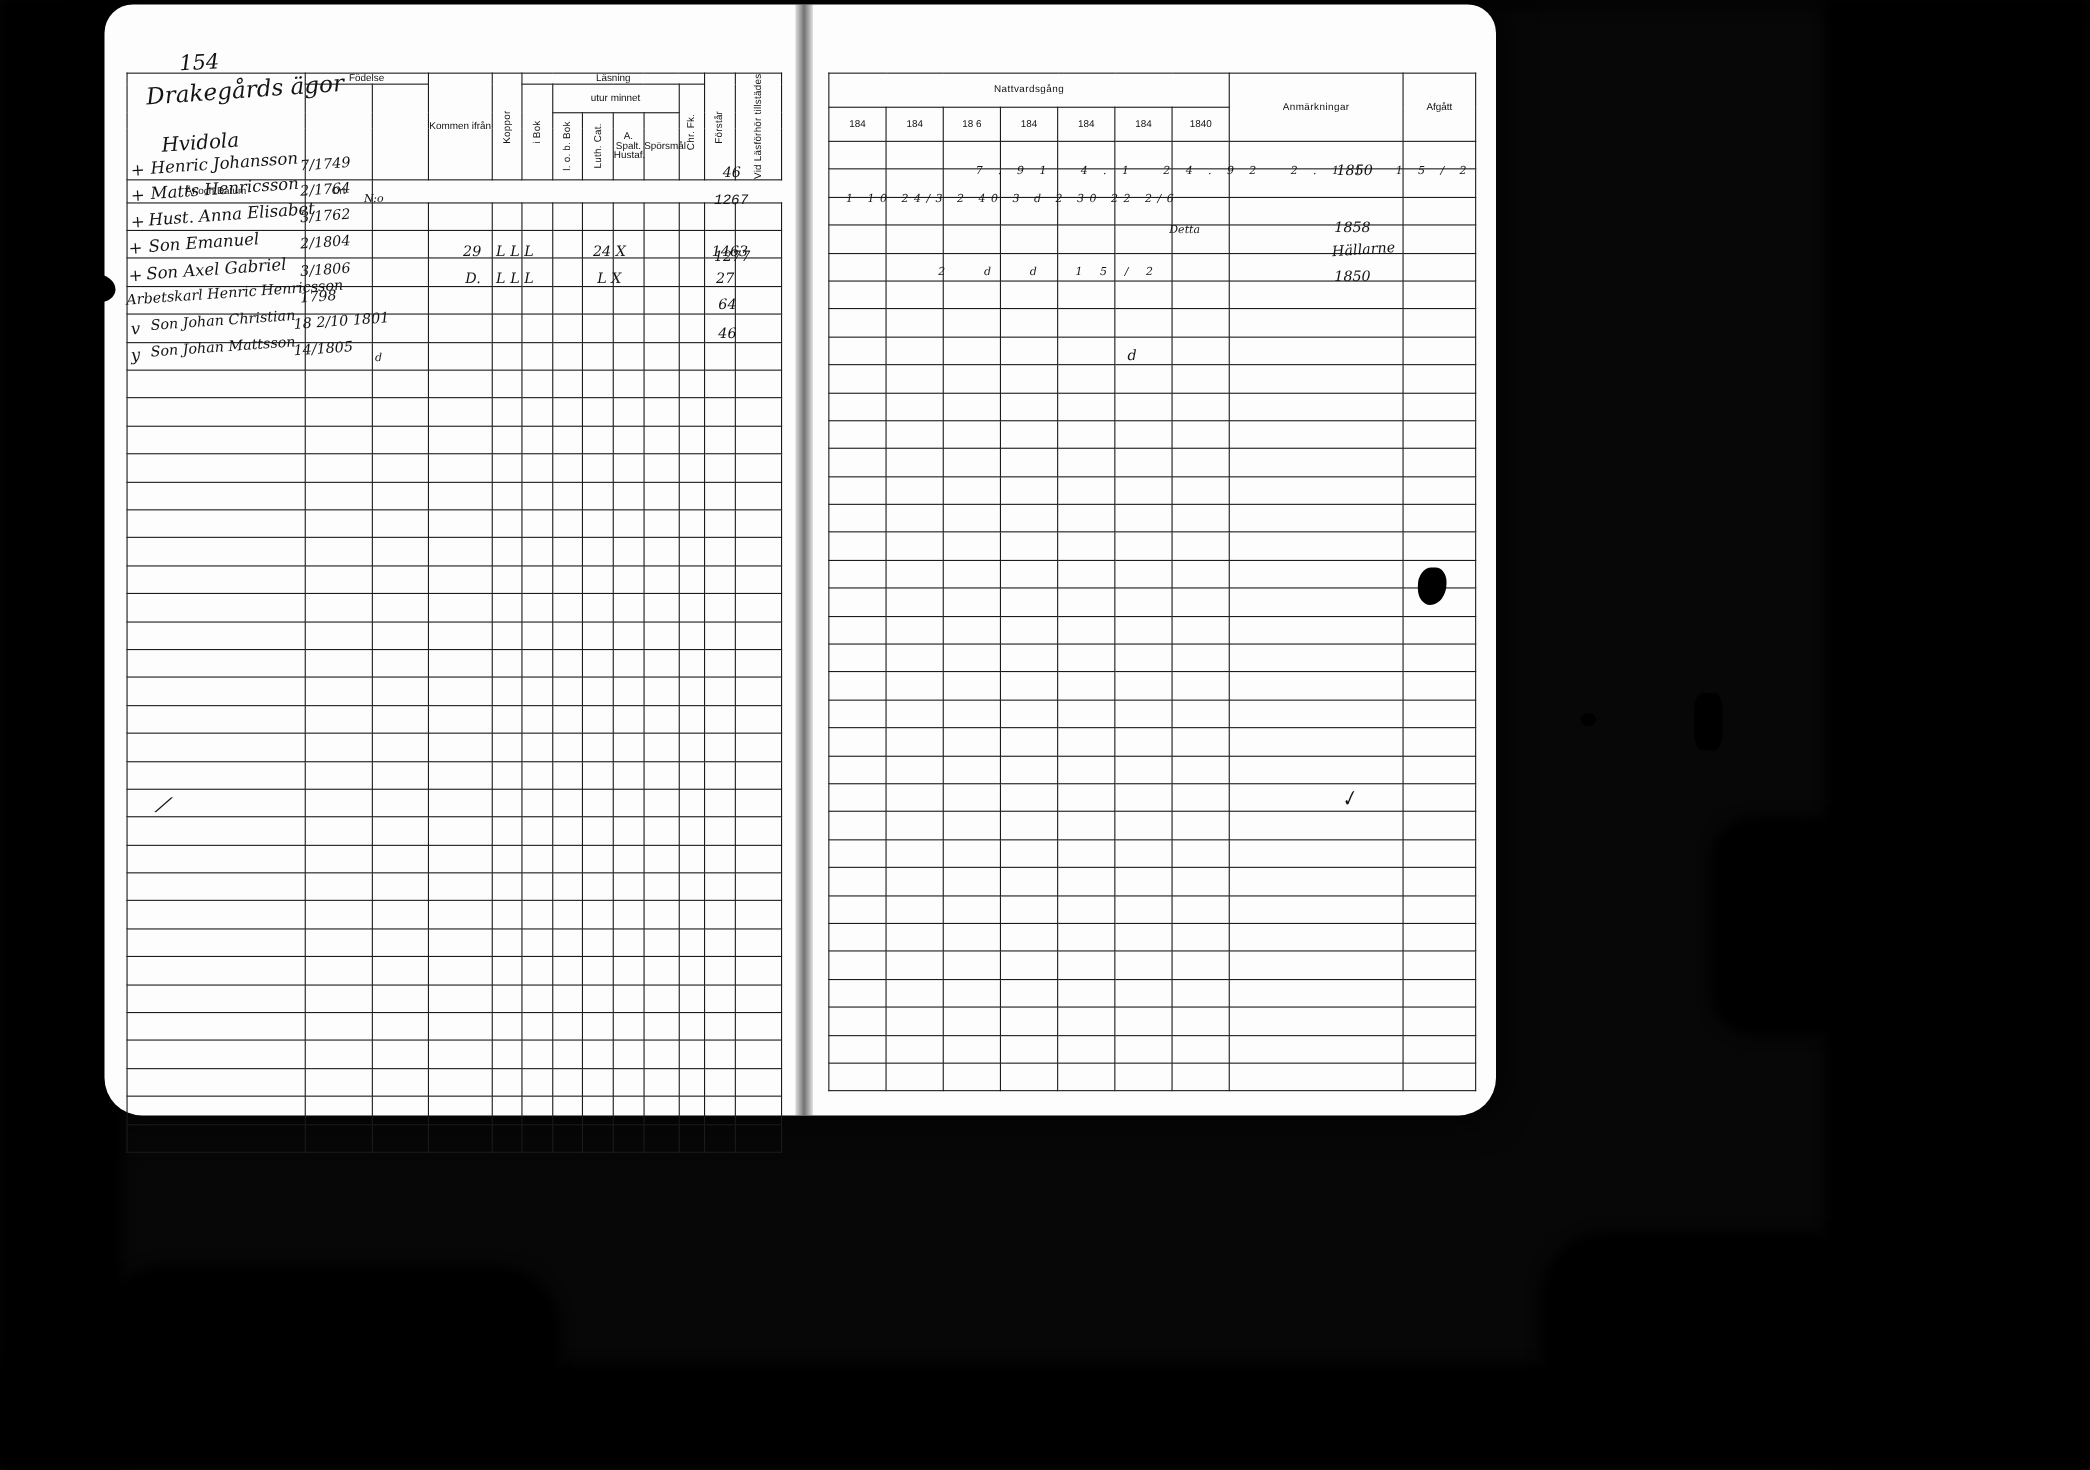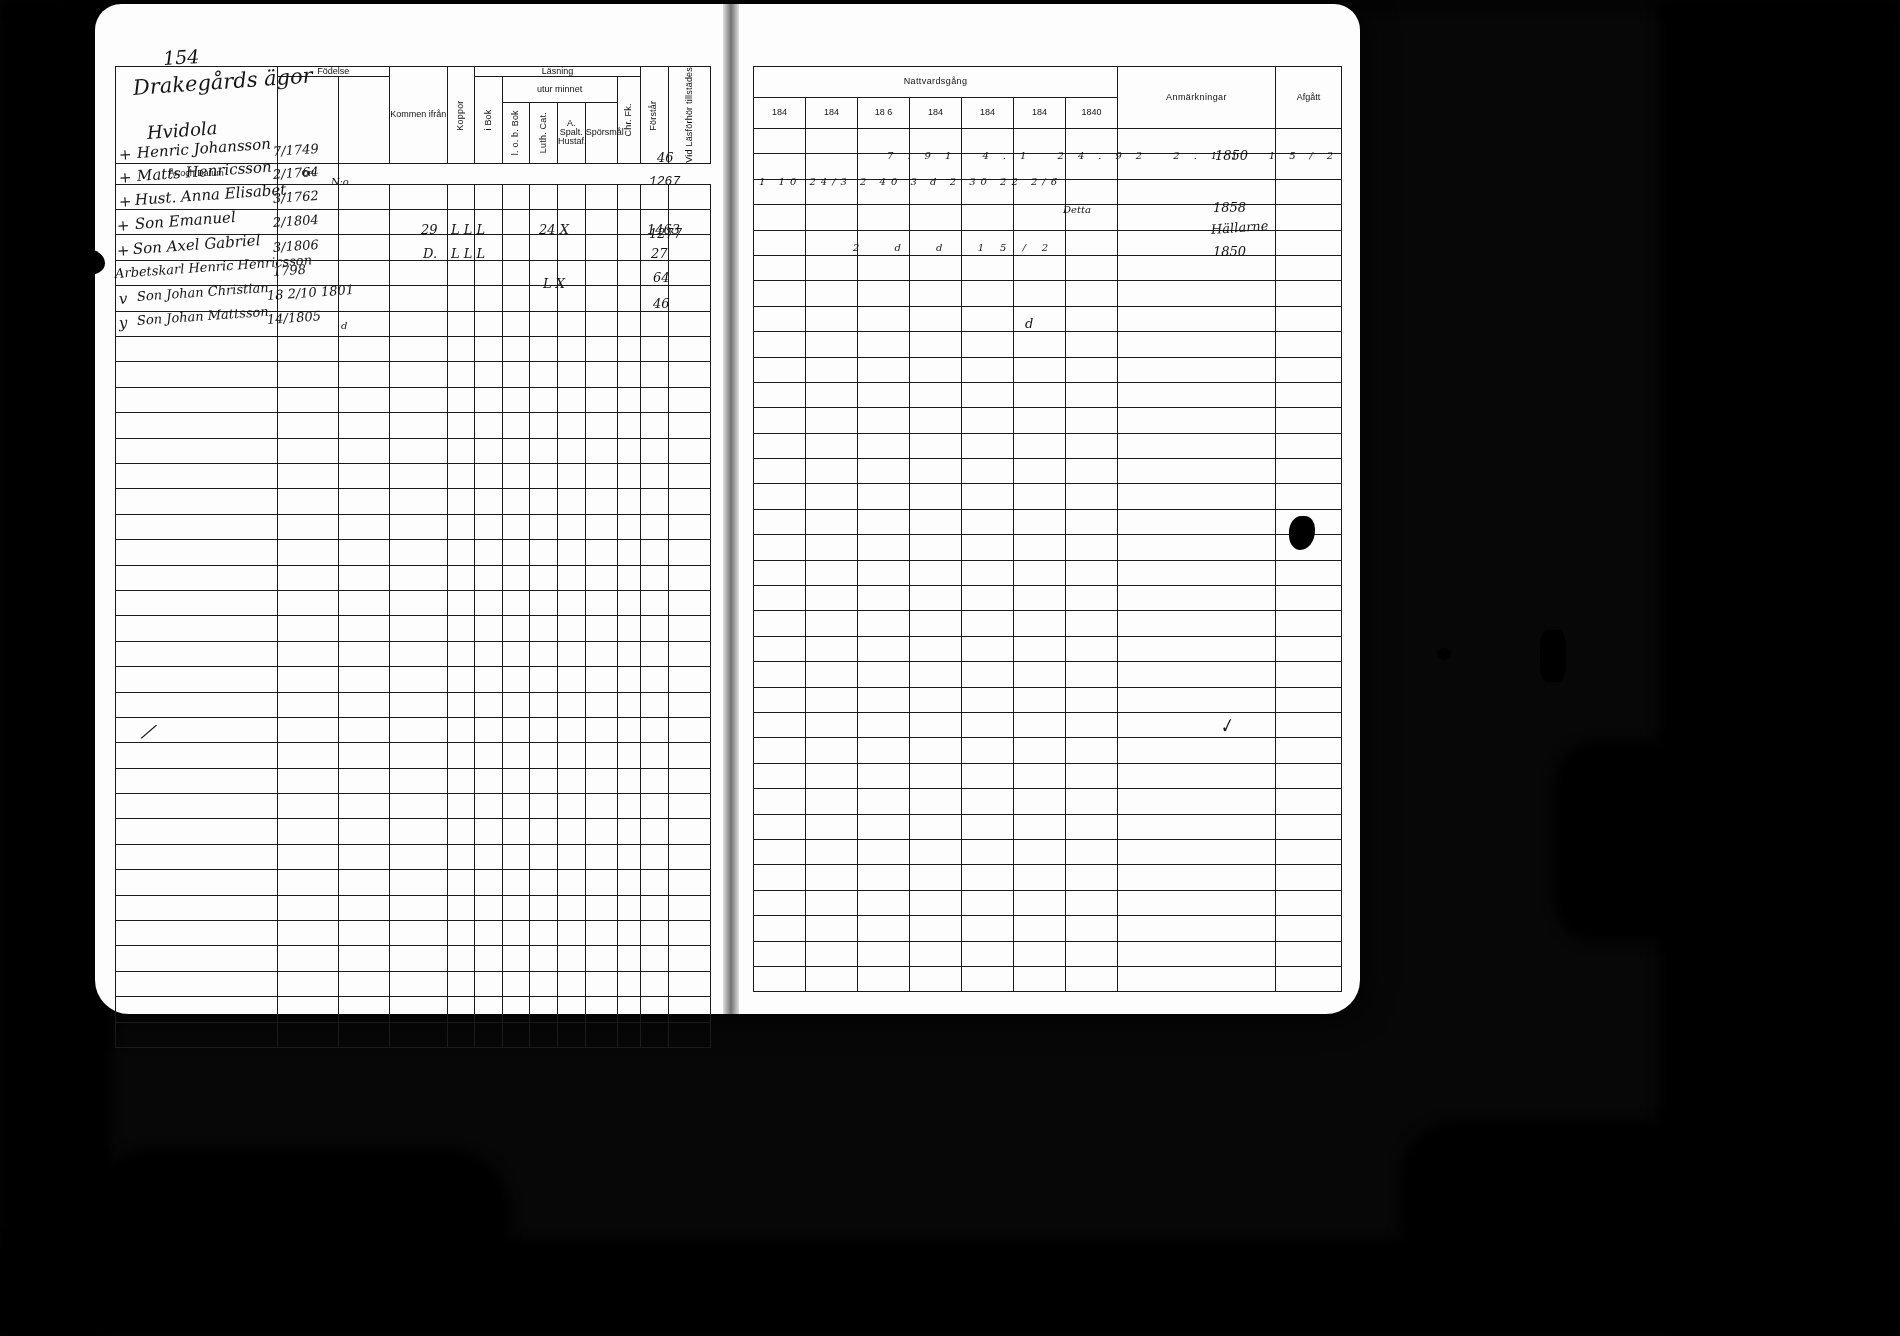--- a/index.html
+++ b/index.html
@@ -728,21 +728,21 @@
       <div class="hw s" style="left:326px; top:218px;">29</div>
       <div class="hw s" style="left:356px; top:218px;">L L L</div>
       <div class="hw s" style="left:444px; top:218px;">24 X</div>
       <div class="hw s" style="left:552px; top:218px;">1463</div>
 
       <div class="hw m rot" style="left:22px; top:238px;">+</div>
       <div class="hw m rot" style="left:38px; top:236px;">Son Axel Gabriel</div>
       <div class="hw s rot" style="left:178px; top:236px;">3/1806</div>
       <div class="hw s" style="left:328px; top:242px;">D.</div>
       <div class="hw s" style="left:356px; top:242px;">L L L</div>
-      <div class="hw s" style="left:448px; top:242px;margin-top:30px;">L X</div>
+      <div class="hw s" style="left:448px; top:242px;">L X</div>
       <div class="hw s" style="left:556px; top:242px;">27</div>
 
       <div class="hw s rot" style="left:20px; top:262px;">Arbetskarl Henric Henricsson</div>
       <div class="hw s rot" style="left:178px; top:260px;">1798</div>
       <div class="hw s" style="left:558px; top:266px;">64</div>
 
       <div class="hw m rot" style="left:24px; top:286px;">v</div>
       <div class="hw s rot" style="left:42px; top:285px;">Son Johan Christian</div>
       <div class="hw s rot" style="left:172px; top:284px;">18 2/10 1801</div>
       <div class="hw s" style="left:558px; top:292px;">46</div>
@@ -1161,21 +1161,21 @@
               <td></td>
               <td></td>
               <td></td>
             </tr>
         </tbody>
       </table>
 
       <div class="hw tiny" style="left:128px; top:146px; letter-spacing:14px;margin-left:18px;">7.91 4.1  24.92 2.11  15/2</div>
       <div class="hw s" style="left:474px; top:144px;">1850</div>
 
-      <div class="hw tiny" style="left:18px; top:172px; letter-spacing:5px;text-align:right;">1 10  24/3  2  40 3 d  2  30 22 2/6</div>
+      <div class="hw tiny" style="left:28px; top:172px; letter-spacing:5px;text-align:right;">1 10  24/3  2  40 3 d  2  30 22 2/6</div>
 
       <div class="hw tiny" style="left:322px; top:200px;">Detta</div>
       <div class="hw s" style="left:472px; top:196px;">1858</div>
 
       <div class="hw s rot" style="left:470px; top:218px;">Hällarne</div>
 
       <div class="hw tiny" style="left:112px; top:238px; letter-spacing:16px;">2  d d  15/2</div>
       <div class="hw s" style="left:472px; top:240px;">1850</div>
 
       <div class="hw s" style="left:284px; top:312px;">d</div>

